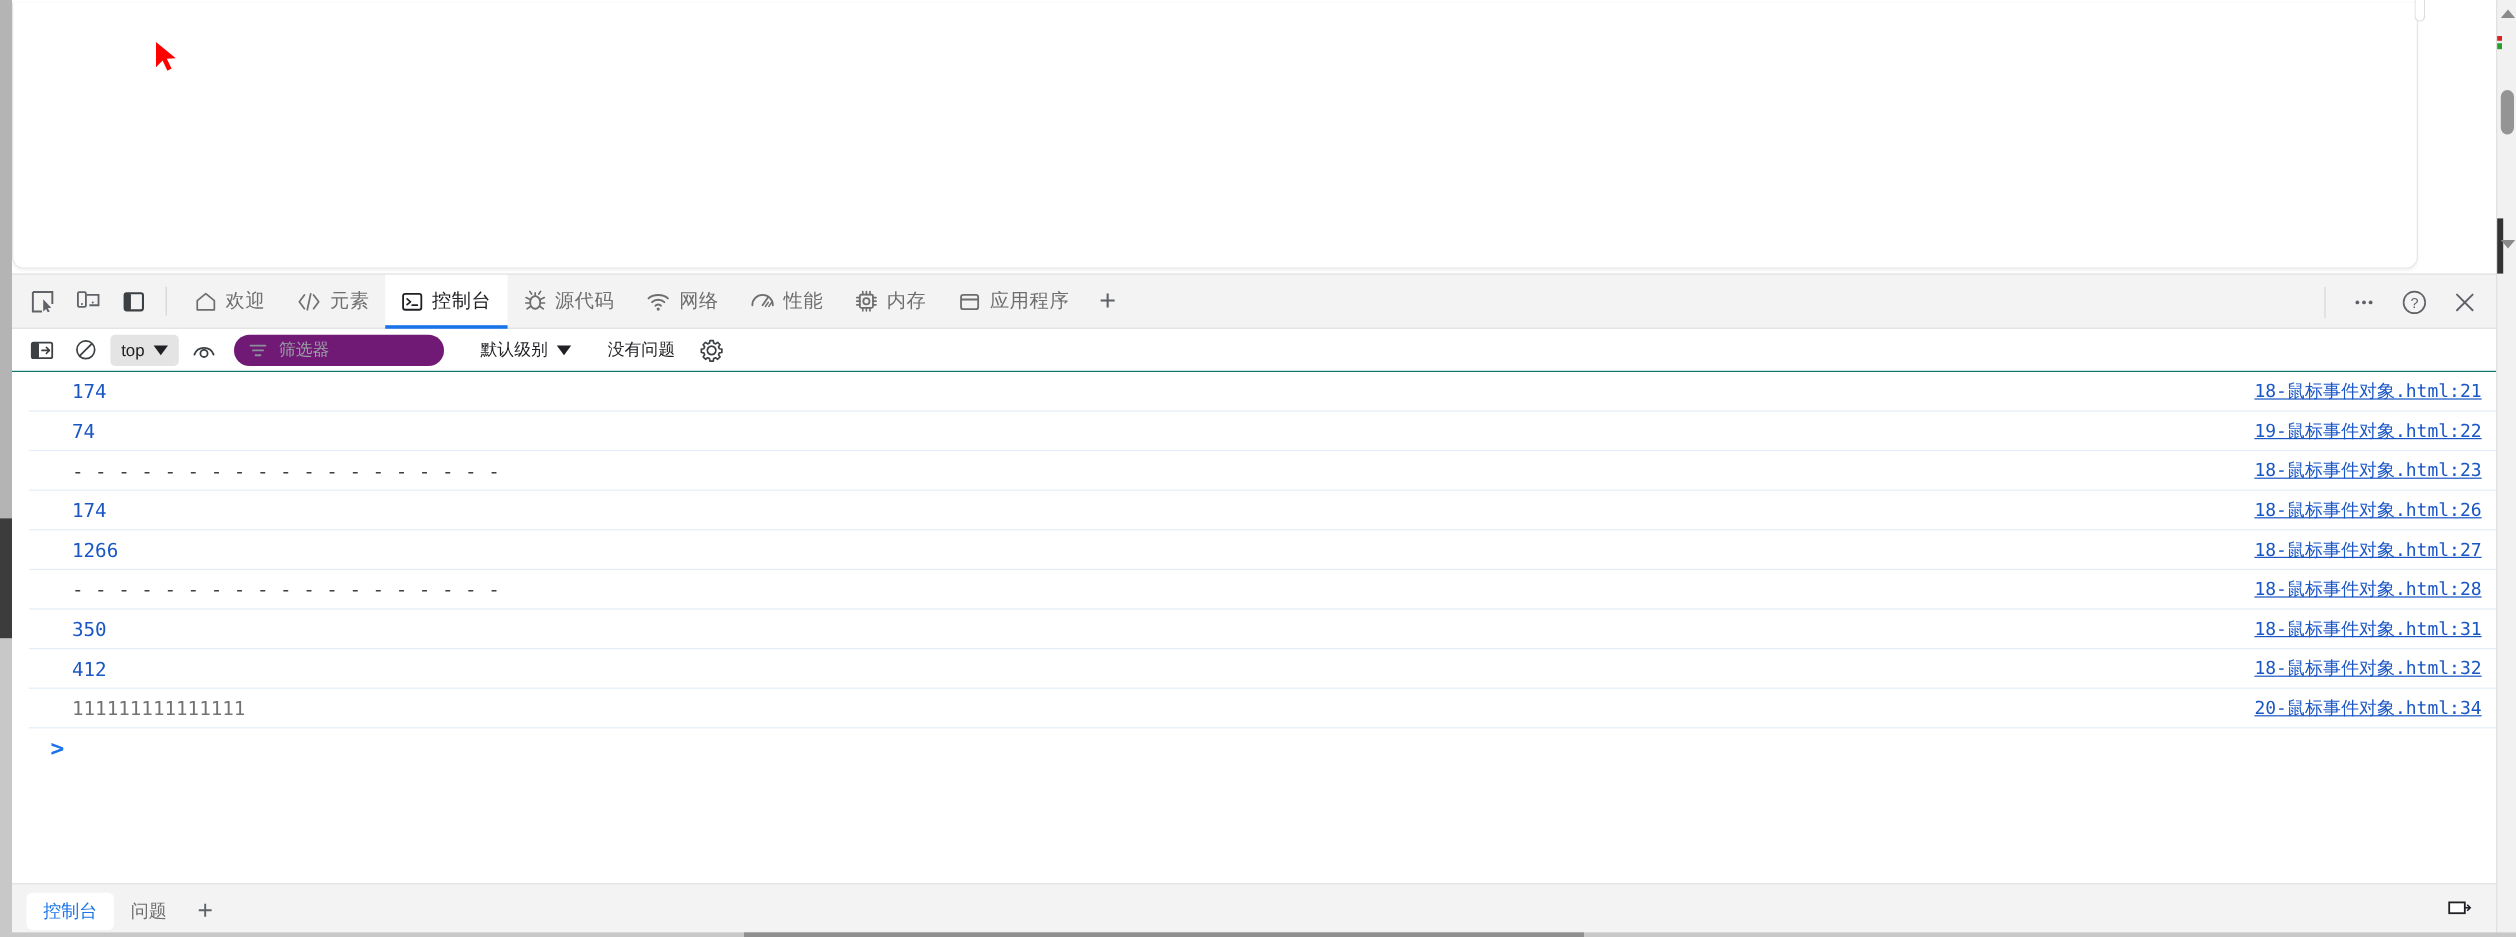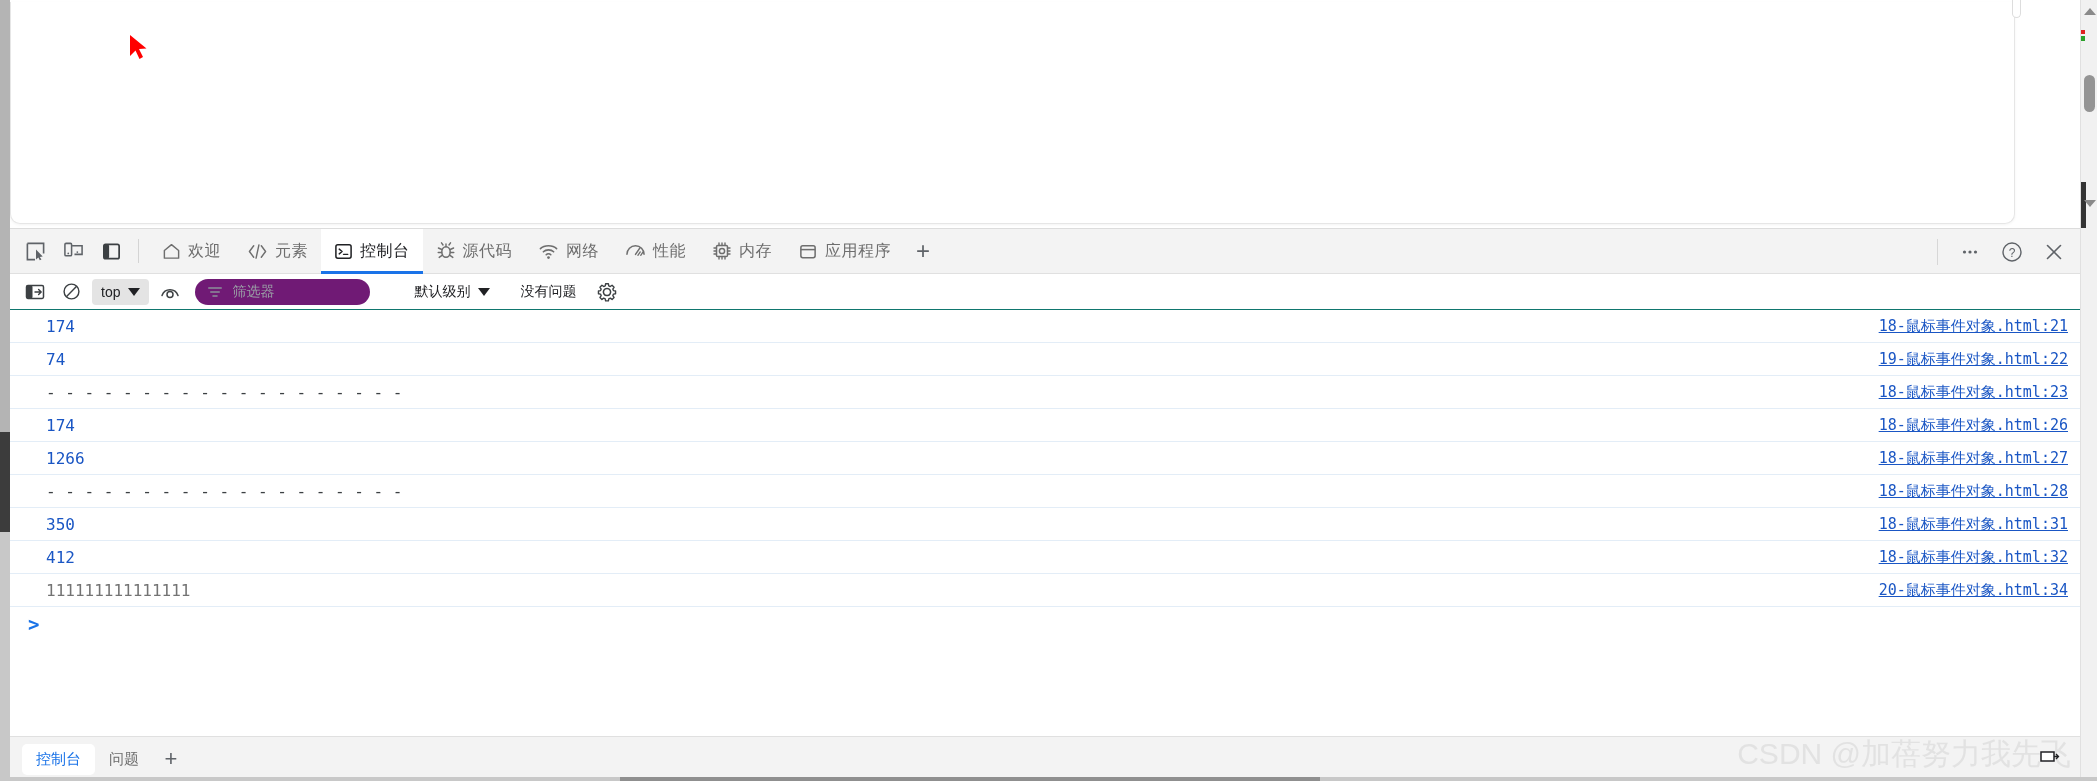--- a/index.html
+++ b/index.html
@@ -281,21 +281,21 @@
   .level-select {
     display: flex;
     align-items: center;
     gap: 8px;
     height: 26px;
     padding: 0 8px;
     border-radius: 4px;
     cursor: pointer;
     font-size: 14px;
     color: #202124;
-    margin-left: 30px;
+    margin-left: 16px;
   }
   .issues-text {
     font-size: 14px;
     color: #202124;
     margin-left: 16px;
     cursor: pointer;
   }
   .gear-btn {
     width: 30px; height: 26px;
     display: flex; align-items: center; justify-content: center;
@@ -303,20 +303,21 @@
     border-radius: 4px;
     cursor: pointer;
   }
 
   
   .console-body {
     position: relative;
     background: #ffffff;
     height: 428px;
     overflow: hidden;
+    padding-left: 14px;
   }
   .msg-row {
     position: relative;
     display: flex;
     align-items: center;
     justify-content: space-between;
     height: 33px;
     padding: 0 12px 0 36px;
     border-bottom: 1px solid #e3edf7;
   }
@@ -649,21 +650,20 @@
       </div>
     </div>
 
     <div class="drawer">
       <div class="drawer-tab active">控制台</div>
       <div class="drawer-tab">问题</div>
       <div class="drawer-add">+</div>
     </div>
   </div>
 
-  <div class="watermark">CSDN @加蓓努力我先飞</div>
   <svg class="wm-cursor" viewBox="0 0 26 26">
     <rect x="6" y="9" width="13" height="9" fill="#ffffff" stroke="#202124" stroke-width="1.5"></rect>
     <path d="M19 13.5 h4 M21 11 l2.5 2.5 L21 16" fill="none" stroke="#202124" stroke-width="1.3"></path>
   </svg>
 
   <div class="outer-left-strip">
     <div class="thumb"></div>
     <div class="dark"></div>
     <div class="rest"></div>
   </div>

